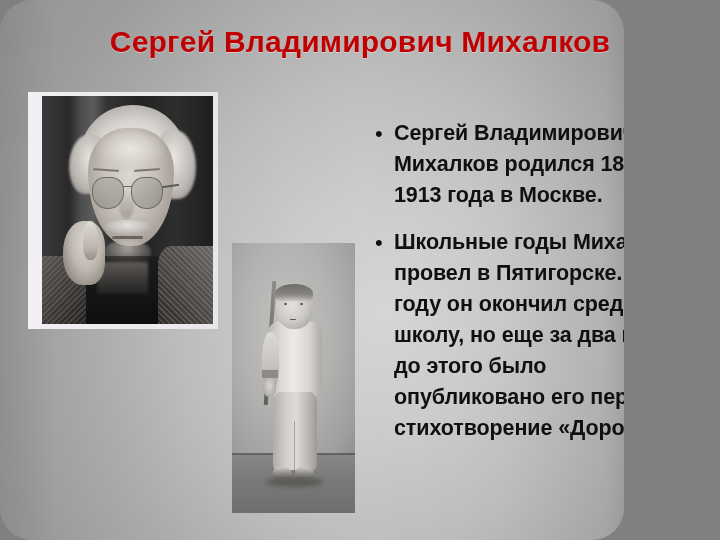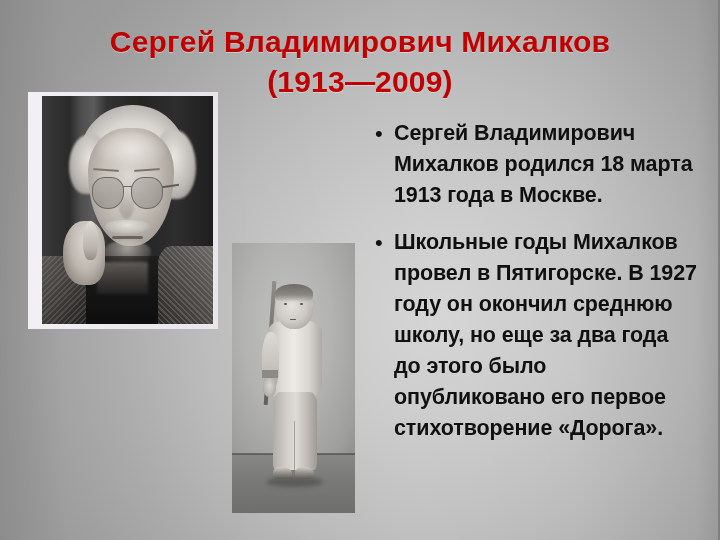--- a/index.html
+++ b/index.html
@@ -5,32 +5,33 @@
 <style>
   html, body {
     margin: 0;
     padding: 0;
     background: #808080;
   }
   * { box-sizing: border-box; }
 
   .slide {
     position: relative;
-    width: 718px;
+    width: 624px;
     height: 540px;
     overflow: hidden;
     font-family: "Liberation Sans", sans-serif;
     background:
       radial-gradient(ellipse 78% 95% at 62% 58%,
         #d4d4d4 0%,
         #c9c9c9 24%,
         #bcbcbc 44%,
         #ababab 64%,
         #9d9d9d 82%,
         #979797 100%);
+    border-radius: 32px;
   }
 
   
   .slide::after {
     content: "";
     position: absolute;
     inset: 0;
     pointer-events: none;
     background: linear-gradient(to right,
        rgba(110,110,110,0.30) 0%,
@@ -401,21 +402,20 @@
     letter-spacing: -0.1px;
   }
 </style>
 </head>
 <body>
 
 <div class="slide">
 
   <div class="title">
     <span class="title-line">Сергей Владимирович Михалков</span>
-    <span class="title-line">(1913—2009)</span>
   </div>
 
   <div class="photo photo-portrait">
     <div class="portrait-inner">
       <div class="pbg"></div>
       <div class="p-hair"></div>
       <div class="p-hair-l"></div>
       <div class="p-hair-r"></div>
       <div class="p-face"></div>
       <div class="p-forehead"></div>

